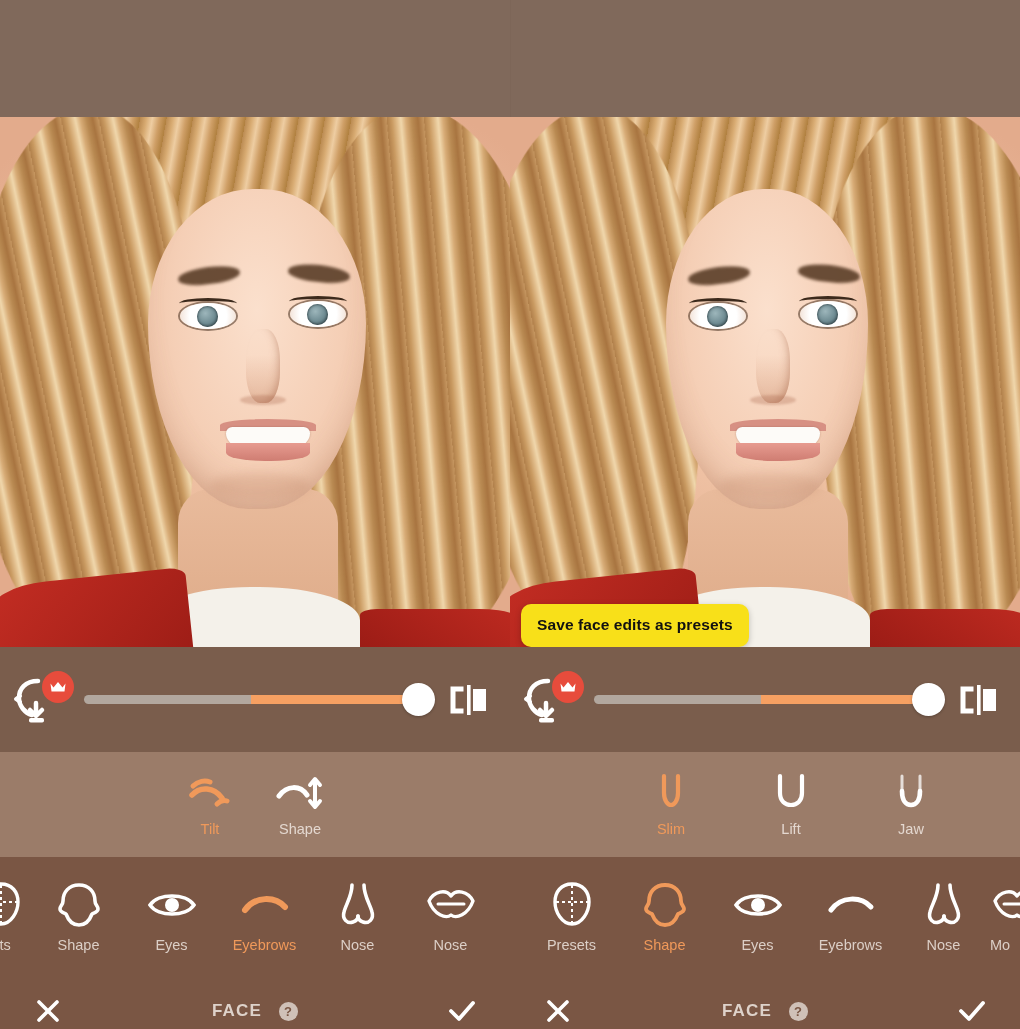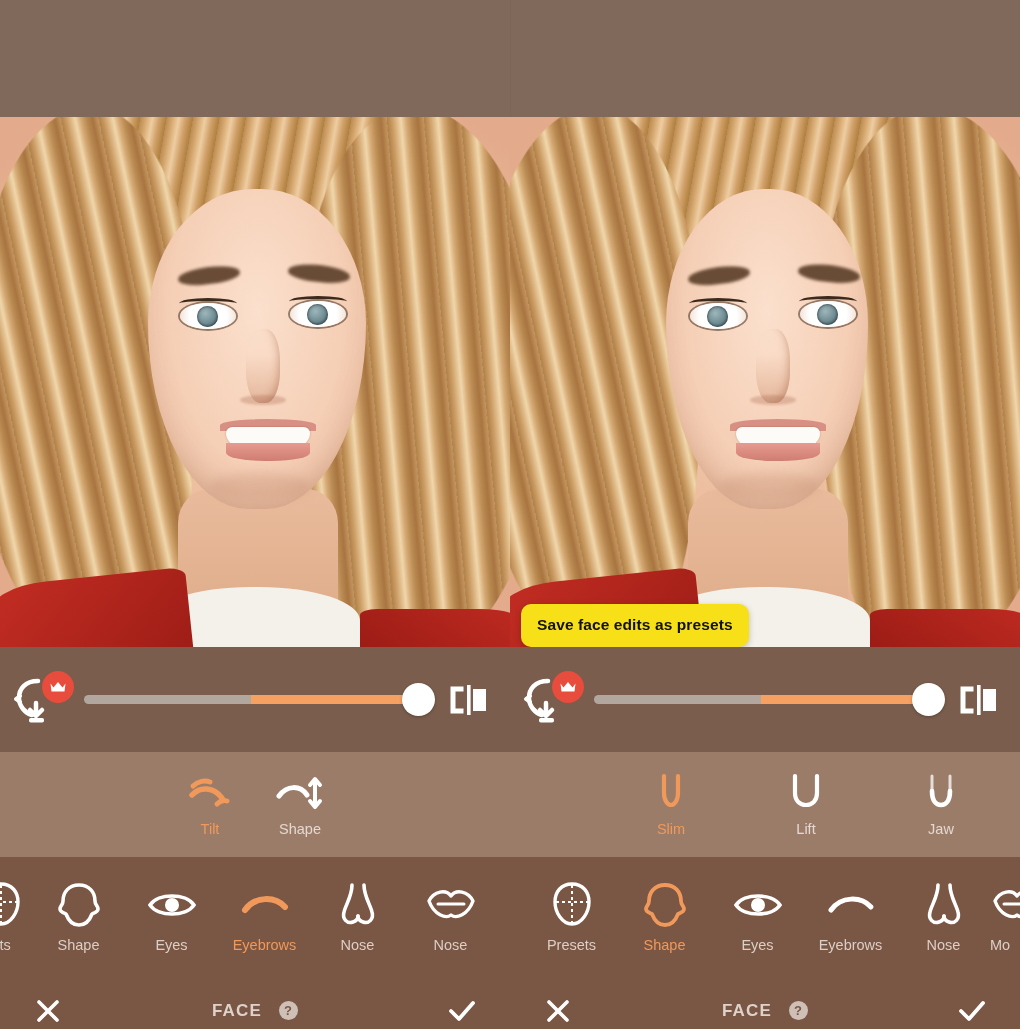--- a/index.html
+++ b/index.html
@@ -137,21 +137,21 @@
   .knob { position:absolute; left:calc(100% - 16px); top:-12px; width:33px; height:33px;
     border-radius:50%; background:#fff; box-shadow:0 1px 3px rgba(0,0,0,.25); }
   .comparebtn { width:82px; height:105px; flex:0 0 82px; position:relative; }
   .comparebtn svg { position:absolute; left:20px; top:36px; }
 
   
   .subrow {
     position:relative; width:510px; height:105px; background:#9b7c69;
     display:flex; align-items:center; justify-content:center; gap:8px;
   }
-  .subrow.wide { justify-content:flex-start; padding-left:120px; gap:53px; }
+  .subrow.wide { justify-content:flex-start; padding-left:120px; gap:38px; }
   .subitem { width:82px; text-align:center; cursor:default; }
   .subitem .ic { height:40px; display:flex; align-items:center; justify-content:center; }
   .subitem .lb { margin-top:8px; font-size:14.5px; color:#e4d8d0; }
   .subitem.active .lb { color:#f0995a; }
 
   
   .navrow {
     position:relative; width:510px; height:118px; background:#7a5644;
     display:flex; align-items:center;
   }
@@ -163,21 +163,21 @@
 
   
   .footer {
     position:relative; width:510px; height:72px; background:#7a5644;
     display:flex; align-items:center; justify-content:space-between;
     padding:0 28px;
   }
   .footer .title {
     position:absolute; left:0; right:0; text-align:center;
     font-size:17px; font-weight:bold; color:#ded2ca; letter-spacing:1.2px;
-    display:flex; align-items:flex-start; justify-content:center; gap:17px;
+    display:flex; align-items:flex-end; justify-content:center; gap:17px;
   }
   .helpdot {
     width:19px; height:19px; border-radius:50%; background:#cfc0b7; color:#7a5644;
     font-size:13px; font-weight:bold; display:flex; align-items:center; justify-content:center;
     line-height:1;
   }
   .fbtn { position:relative; z-index:3; width:40px; height:40px;
     display:flex; align-items:center; justify-content:center; }
 </style>
 </head>

